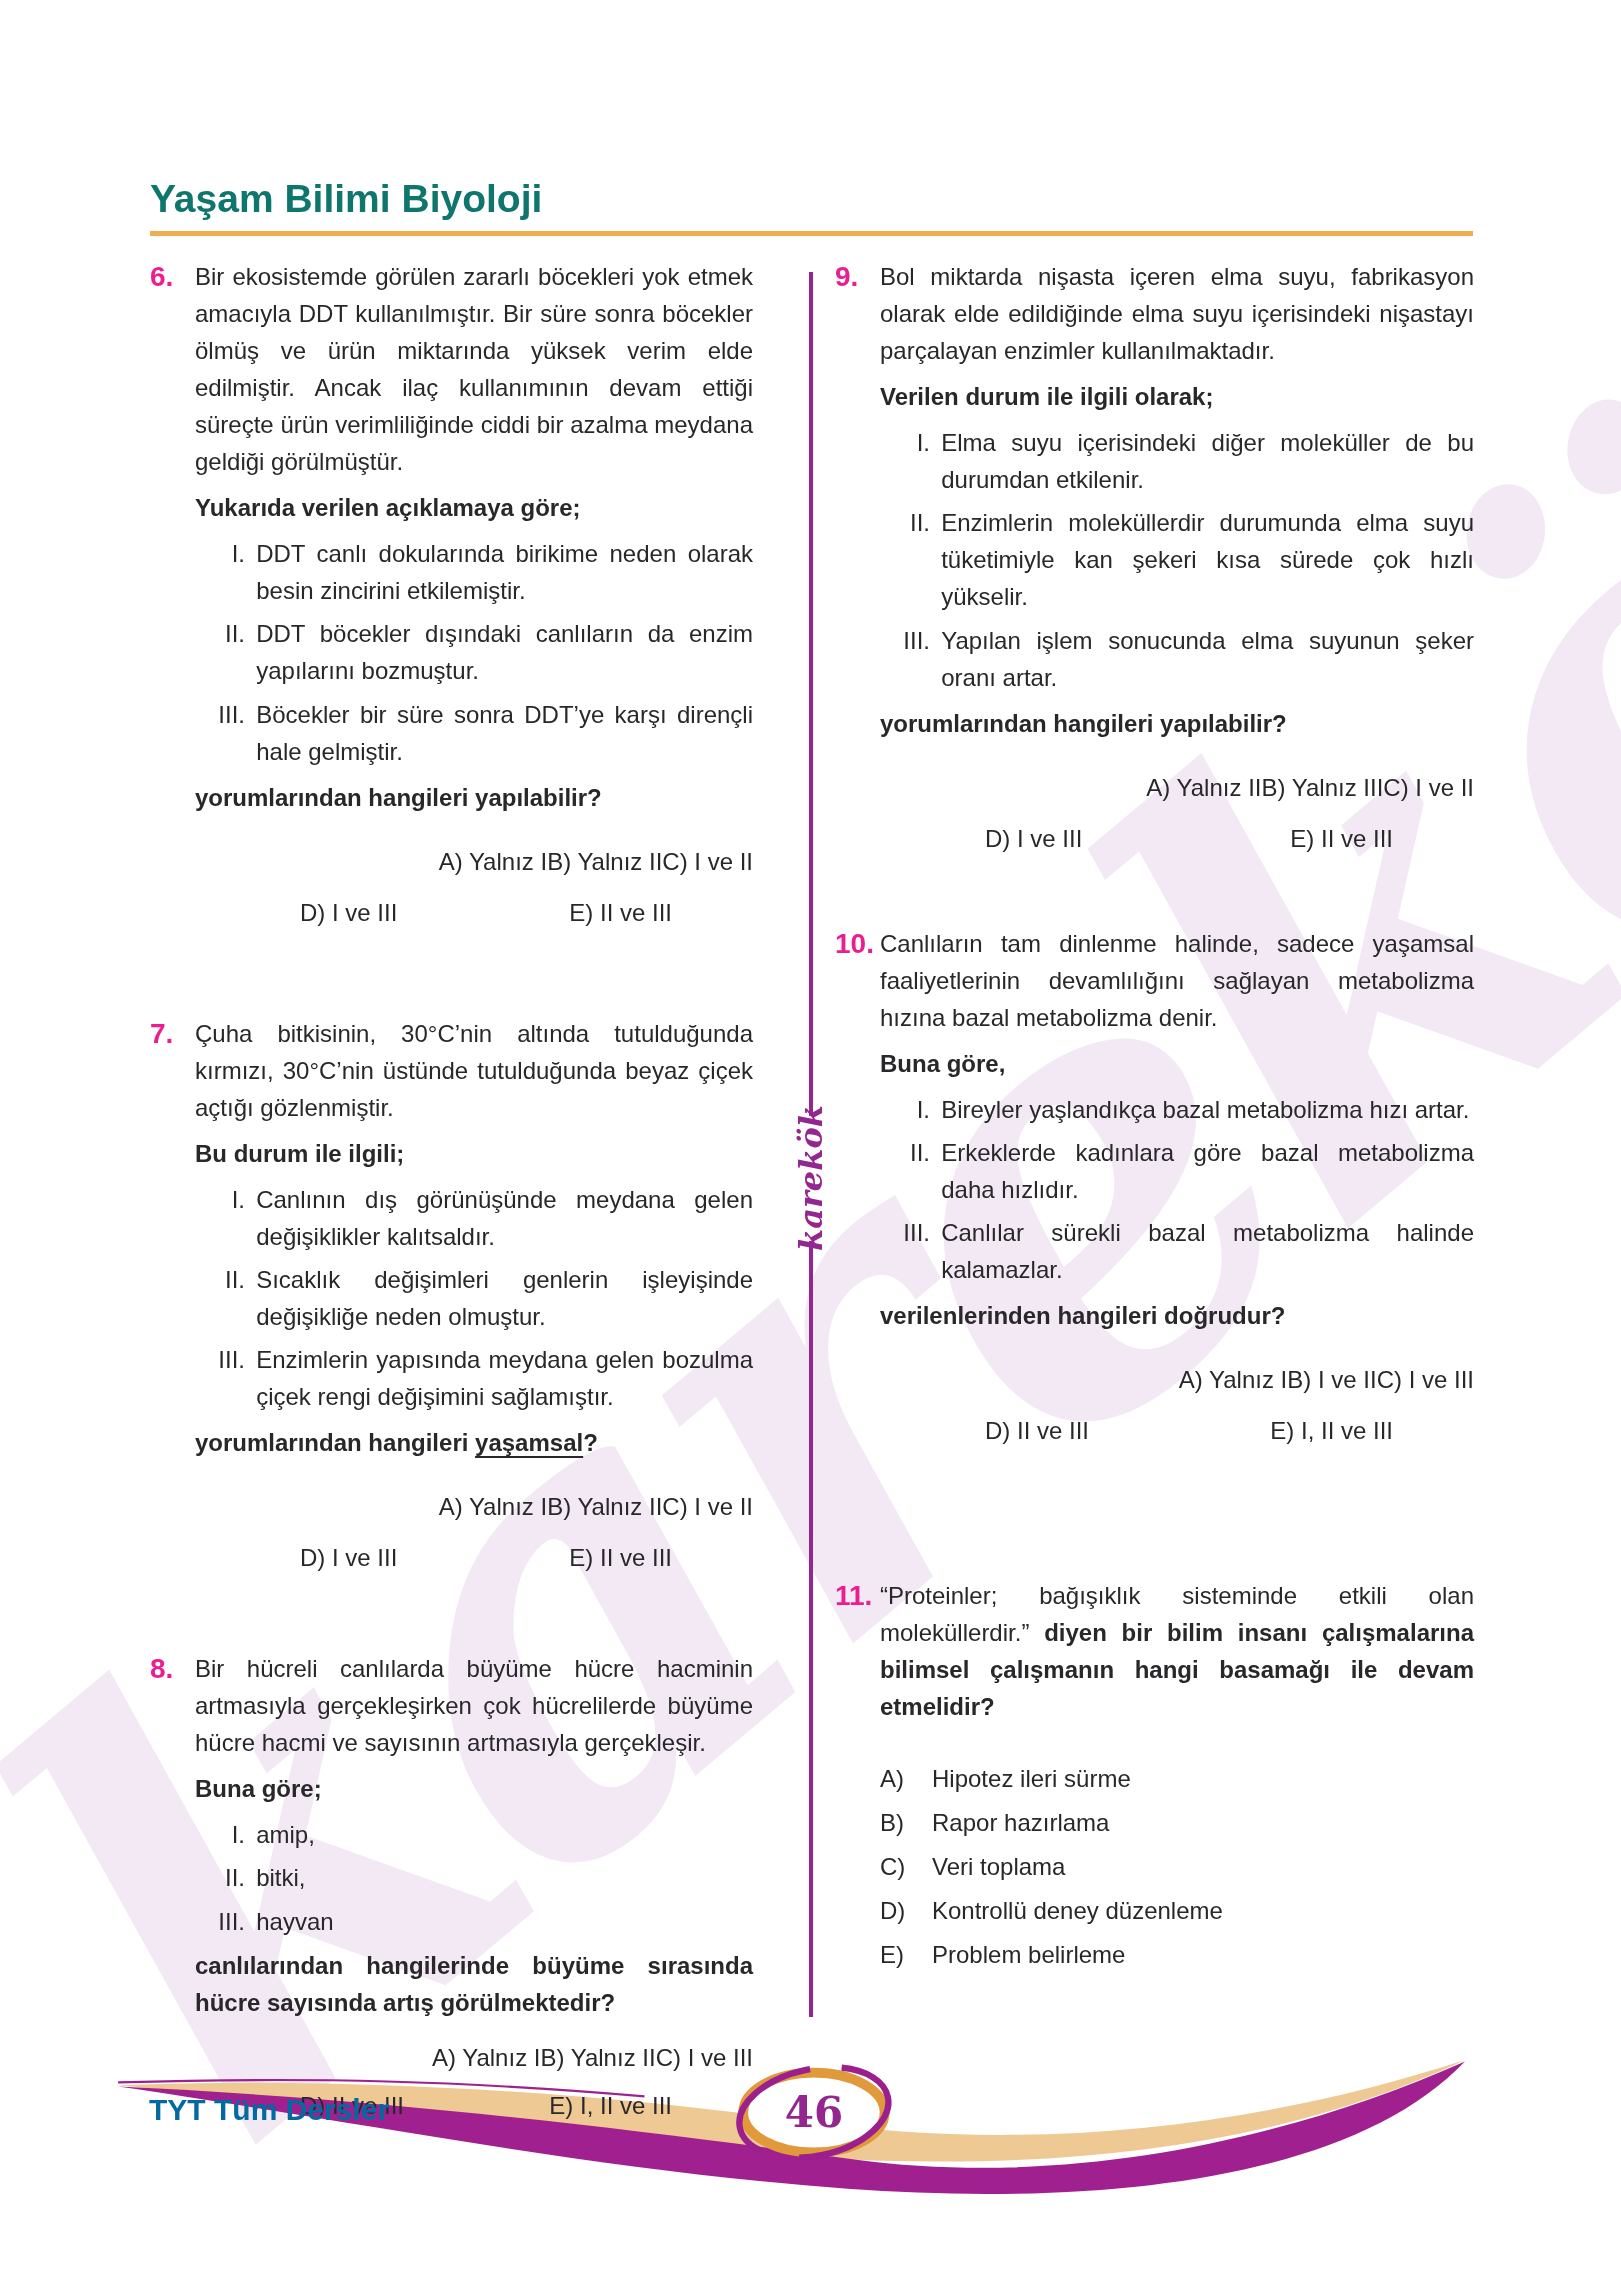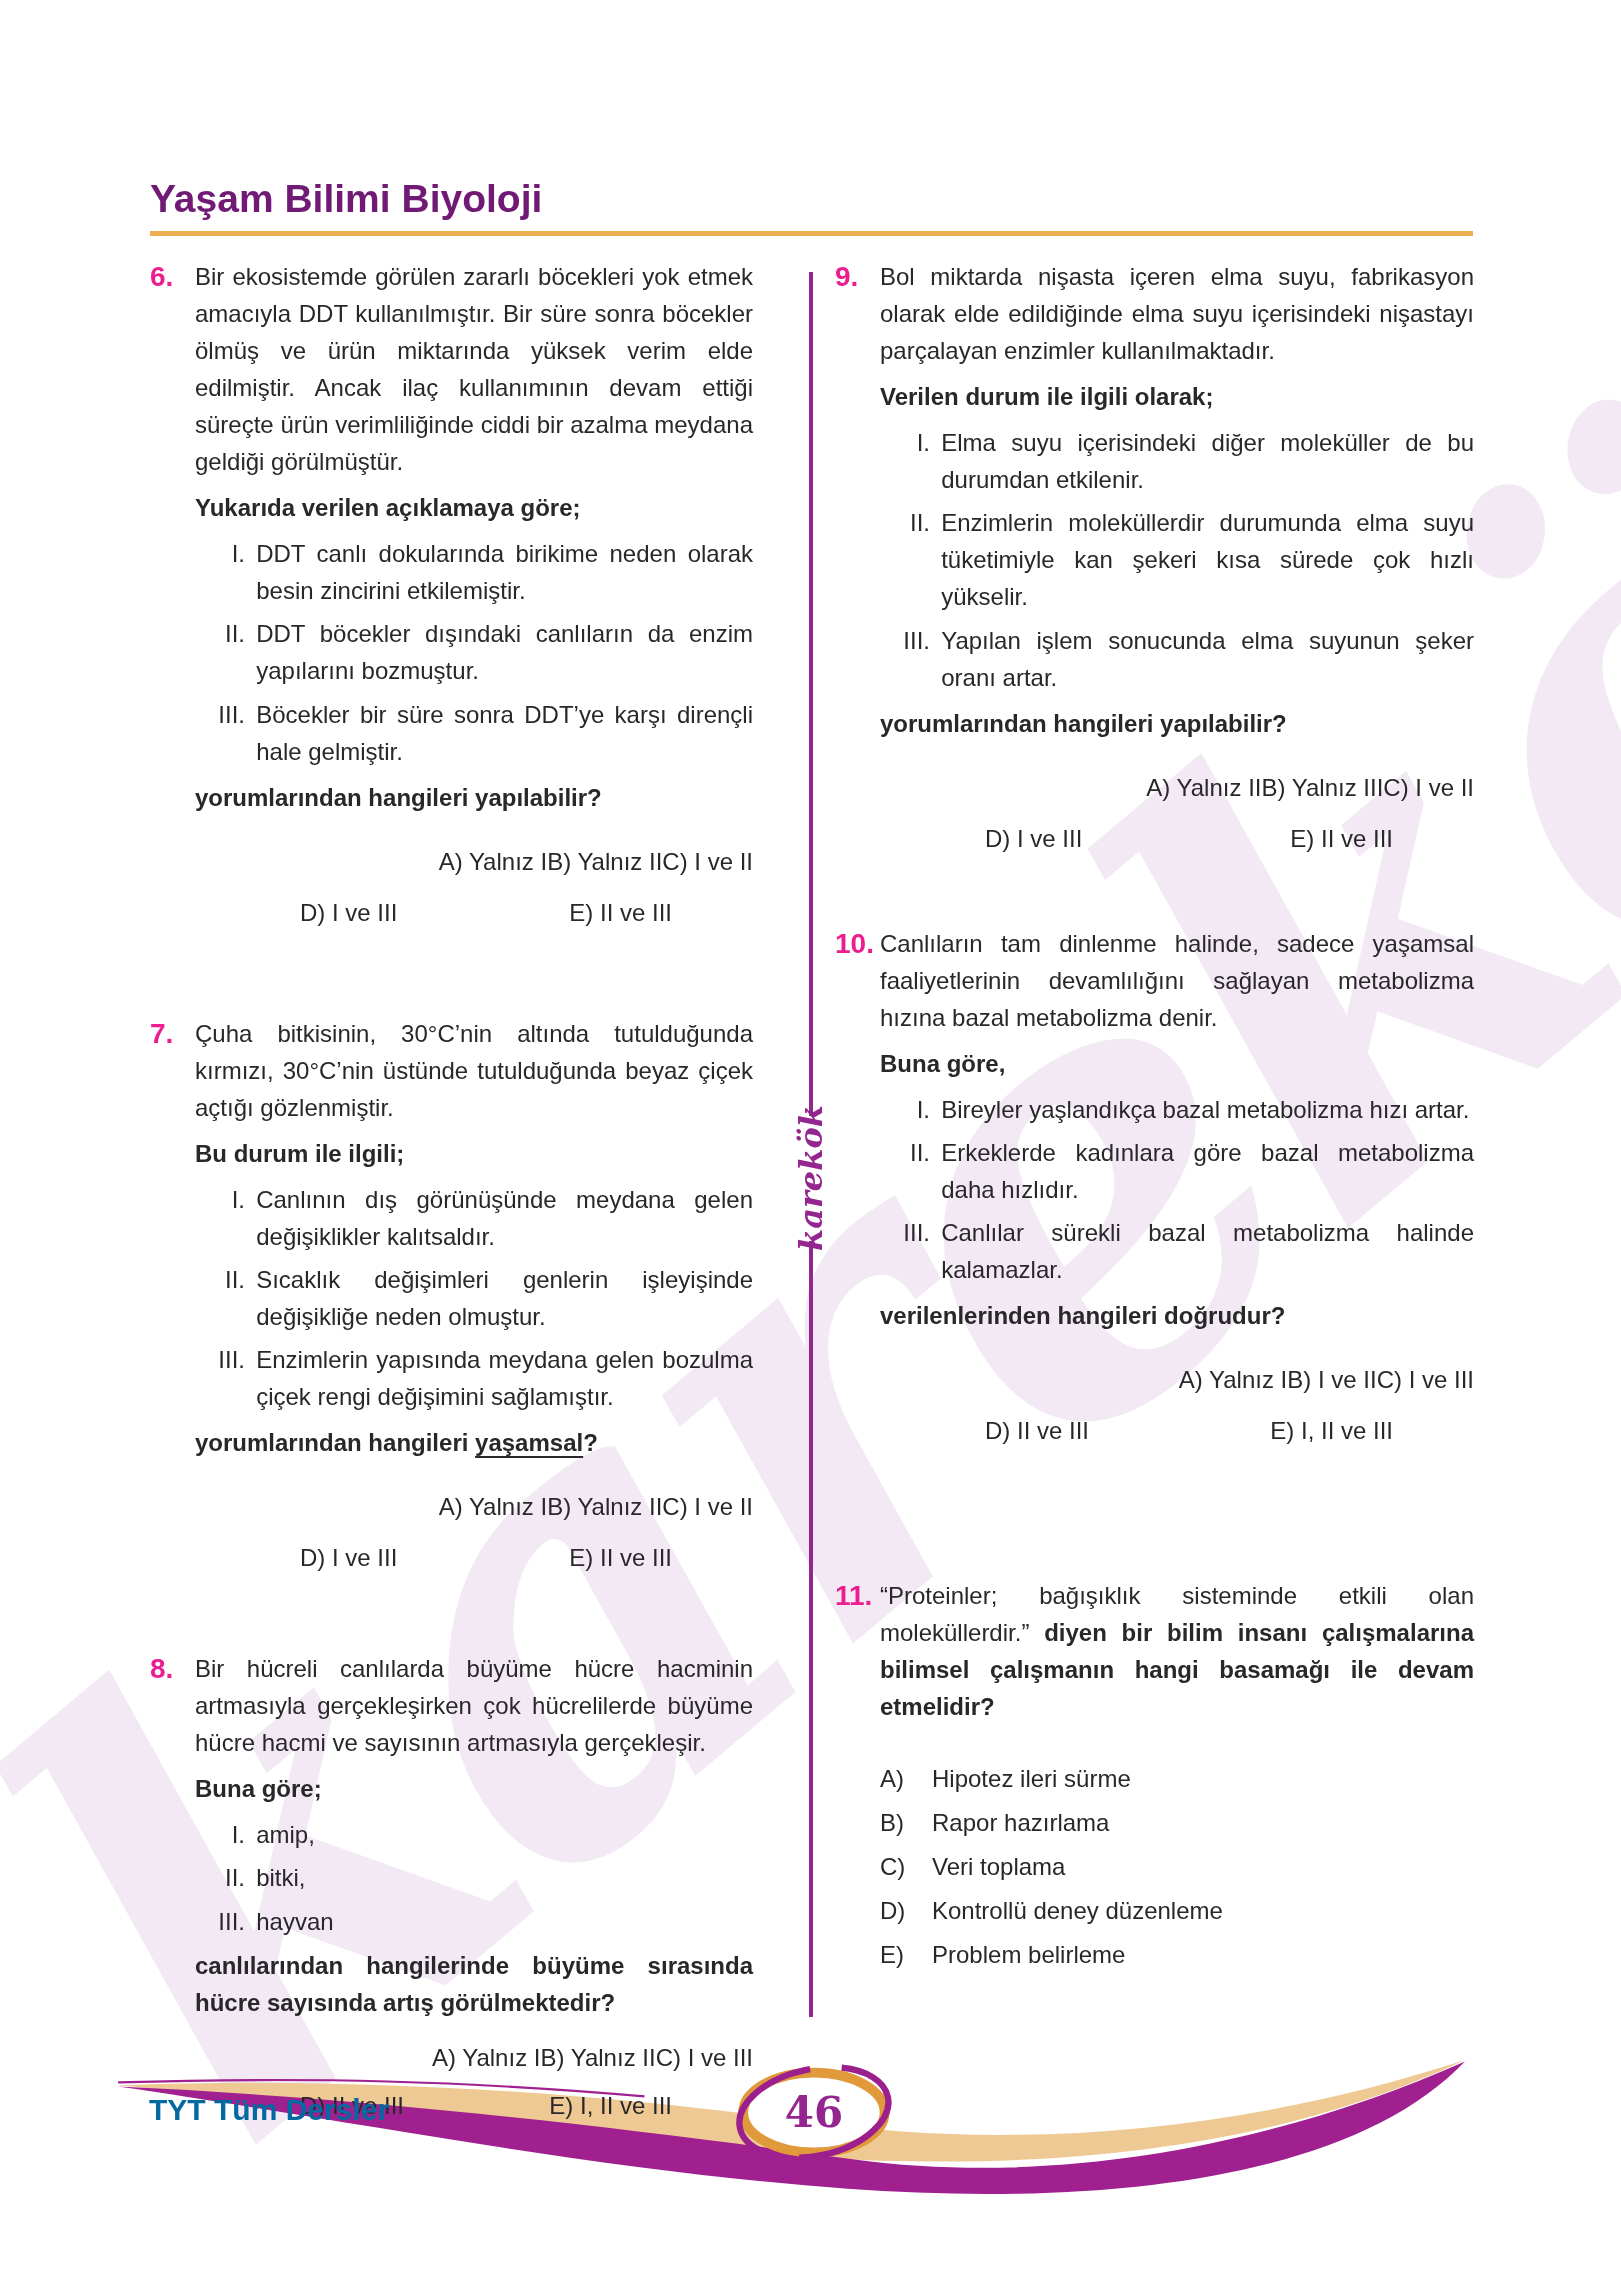--- a/index.html
+++ b/index.html
@@ -25,21 +25,21 @@
     transform-origin:50% 50%;
     white-space:nowrap;
     letter-spacing:-21px;
     z-index:0;
     user-select:none;
   }
   
   .header-title{
     position:absolute;left:150px;top:177px;
     font-size:39px;font-weight:bold;
-    color:#701a75;
+    color:#0f766e;
     letter-spacing:0px;
     z-index:3;
   }
   .header-rule{
     position:absolute;left:150px;top:231px;
     width:1323px;height:4.9px;background:#edaf4f;
     z-index:3;
   }
   
   .col{position:absolute;top:258px;z-index:2;}

